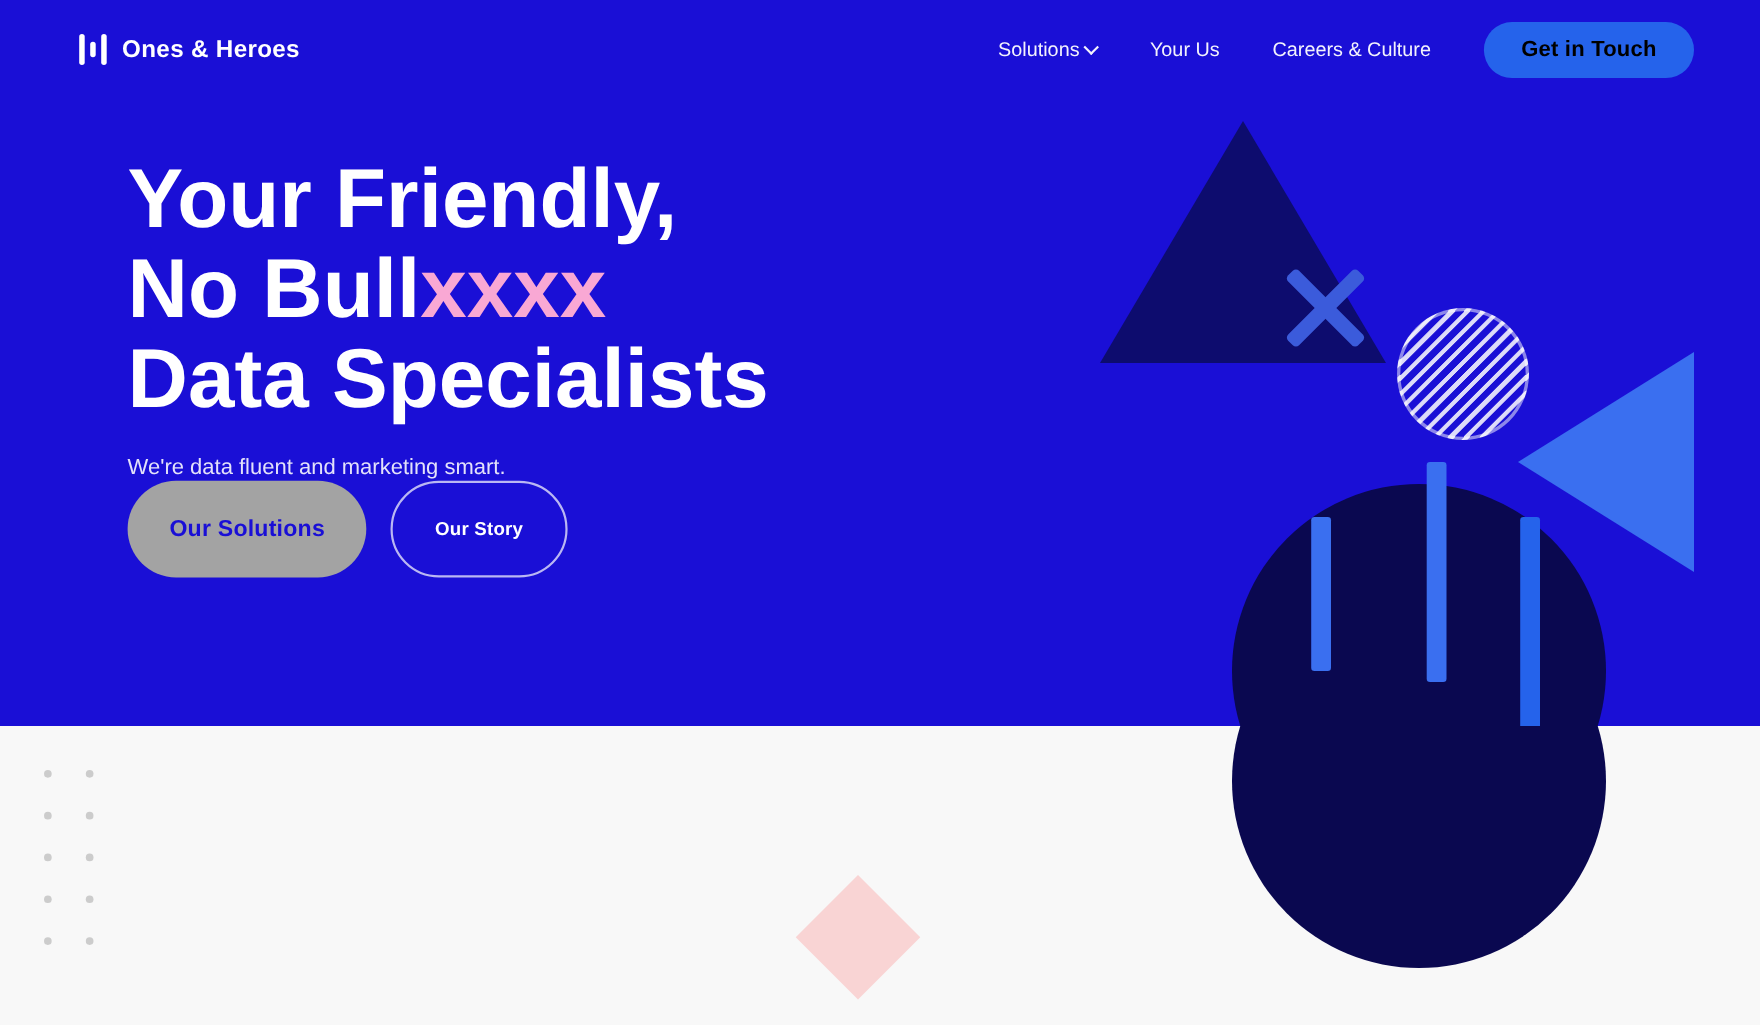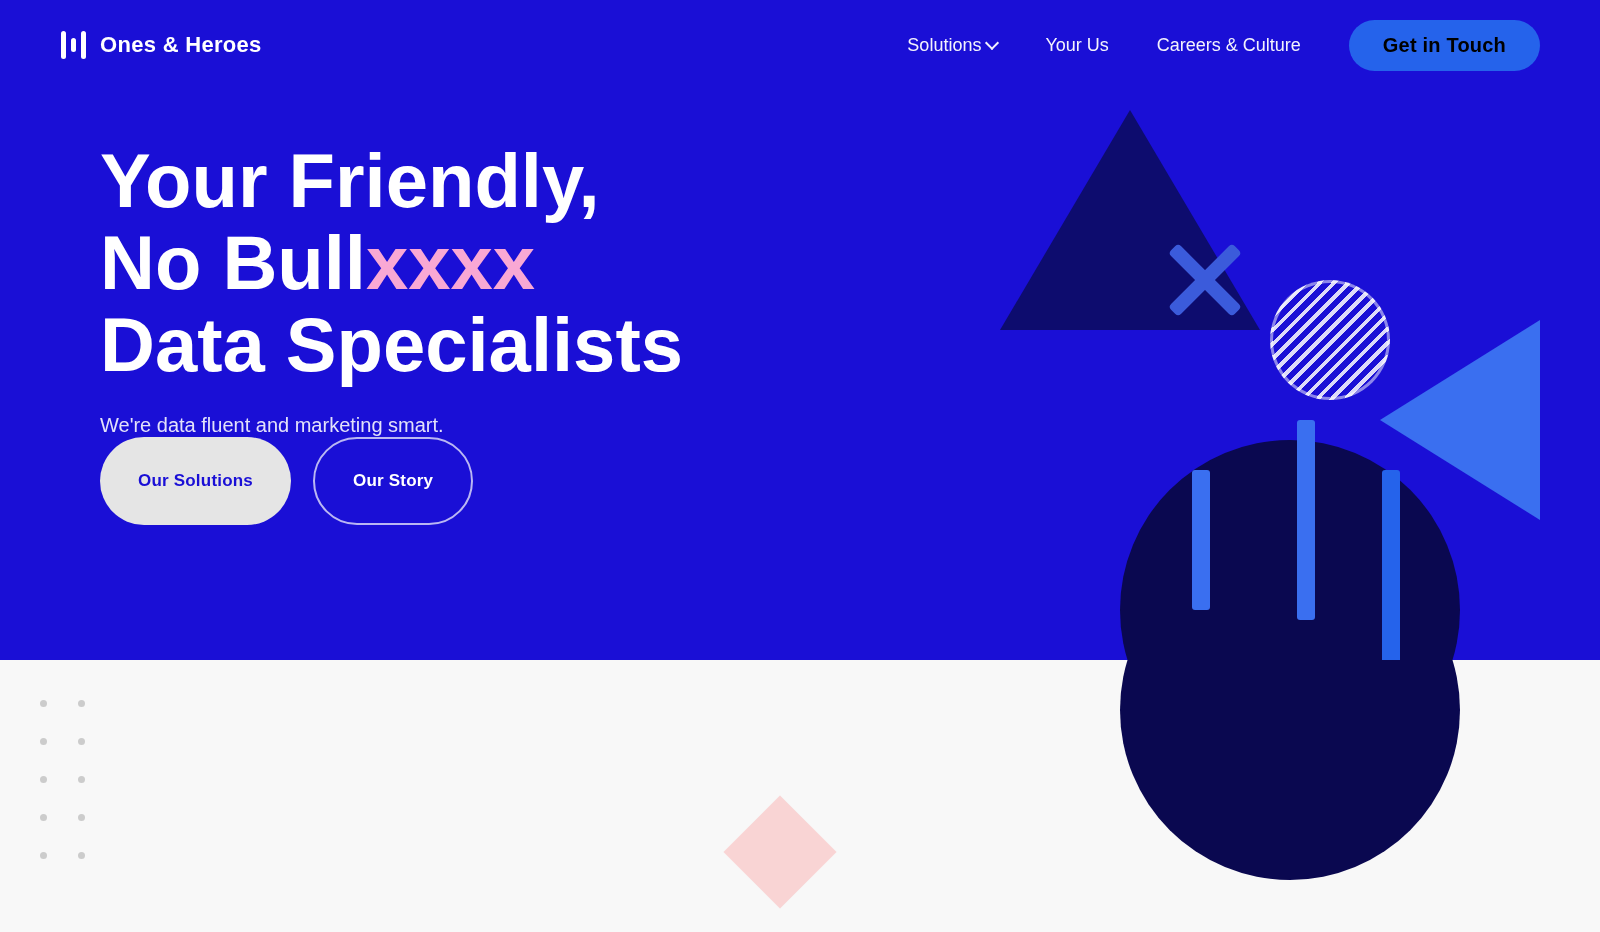--- a/index.html
+++ b/index.html
@@ -1,21 +1,21 @@
 <!DOCTYPE html>
 <html><head>
   <meta charset="utf-8">
   <style>
     * { margin: 0; padding: 0; box-sizing: border-box; }
     body { font-family: 'Arial', sans-serif; overflow-x: hidden; background: #fff; }
 
     
     .navbar {
       position: absolute;
-      top: 0; left: 1px; right: 0;
+      top: 0; left: 12px; right: 0;
       display: flex;
       align-items: center;
       justify-content: space-between;
       padding: 0 60px;
       height: 90px;
       z-index: 100;
     }
     .logo {
       display: flex;
       align-items: center;
@@ -86,21 +86,21 @@
       position: relative;
       width: 100%;
       height: 660px;
       background: #1a0fd6;
       overflow: hidden;
     }
 
     .hero-content {
       position: absolute;
       top: 140px;
-      left: 100px;
+      left: 116px;
       z-index: 10;
       max-width: 700px;
     }
 
     .hero-title {
       font-size: 76px;
       font-weight: 900;
       line-height: 1.08;
       color: #fff;
       margin-bottom: 28px;
@@ -113,26 +113,26 @@
       font-size: 20px;
       color: rgba(255,255,255,0.88);
       font-weight: 400;
     }
 
     .hero-buttons {
       display: flex;
       gap: 22px;
     }
     .btn-solutions {
-      background: #e5e5e5;
+      background: #a3a3a3;
       color: #1a0fd6;
       border: none;
       border-radius: 50px;
       padding: 16px 38px;
-      font-size: 17px;
+      font-size: 21px;
       font-weight: 800;
       cursor: pointer;
       letter-spacing: 0.2px;
     }
     .btn-our-story {
       background: transparent;
       color: #fff;
       border: 2.5px solid rgba(255,255,255,0.7);
       border-radius: 50px;
       padding: 32px 38px;

